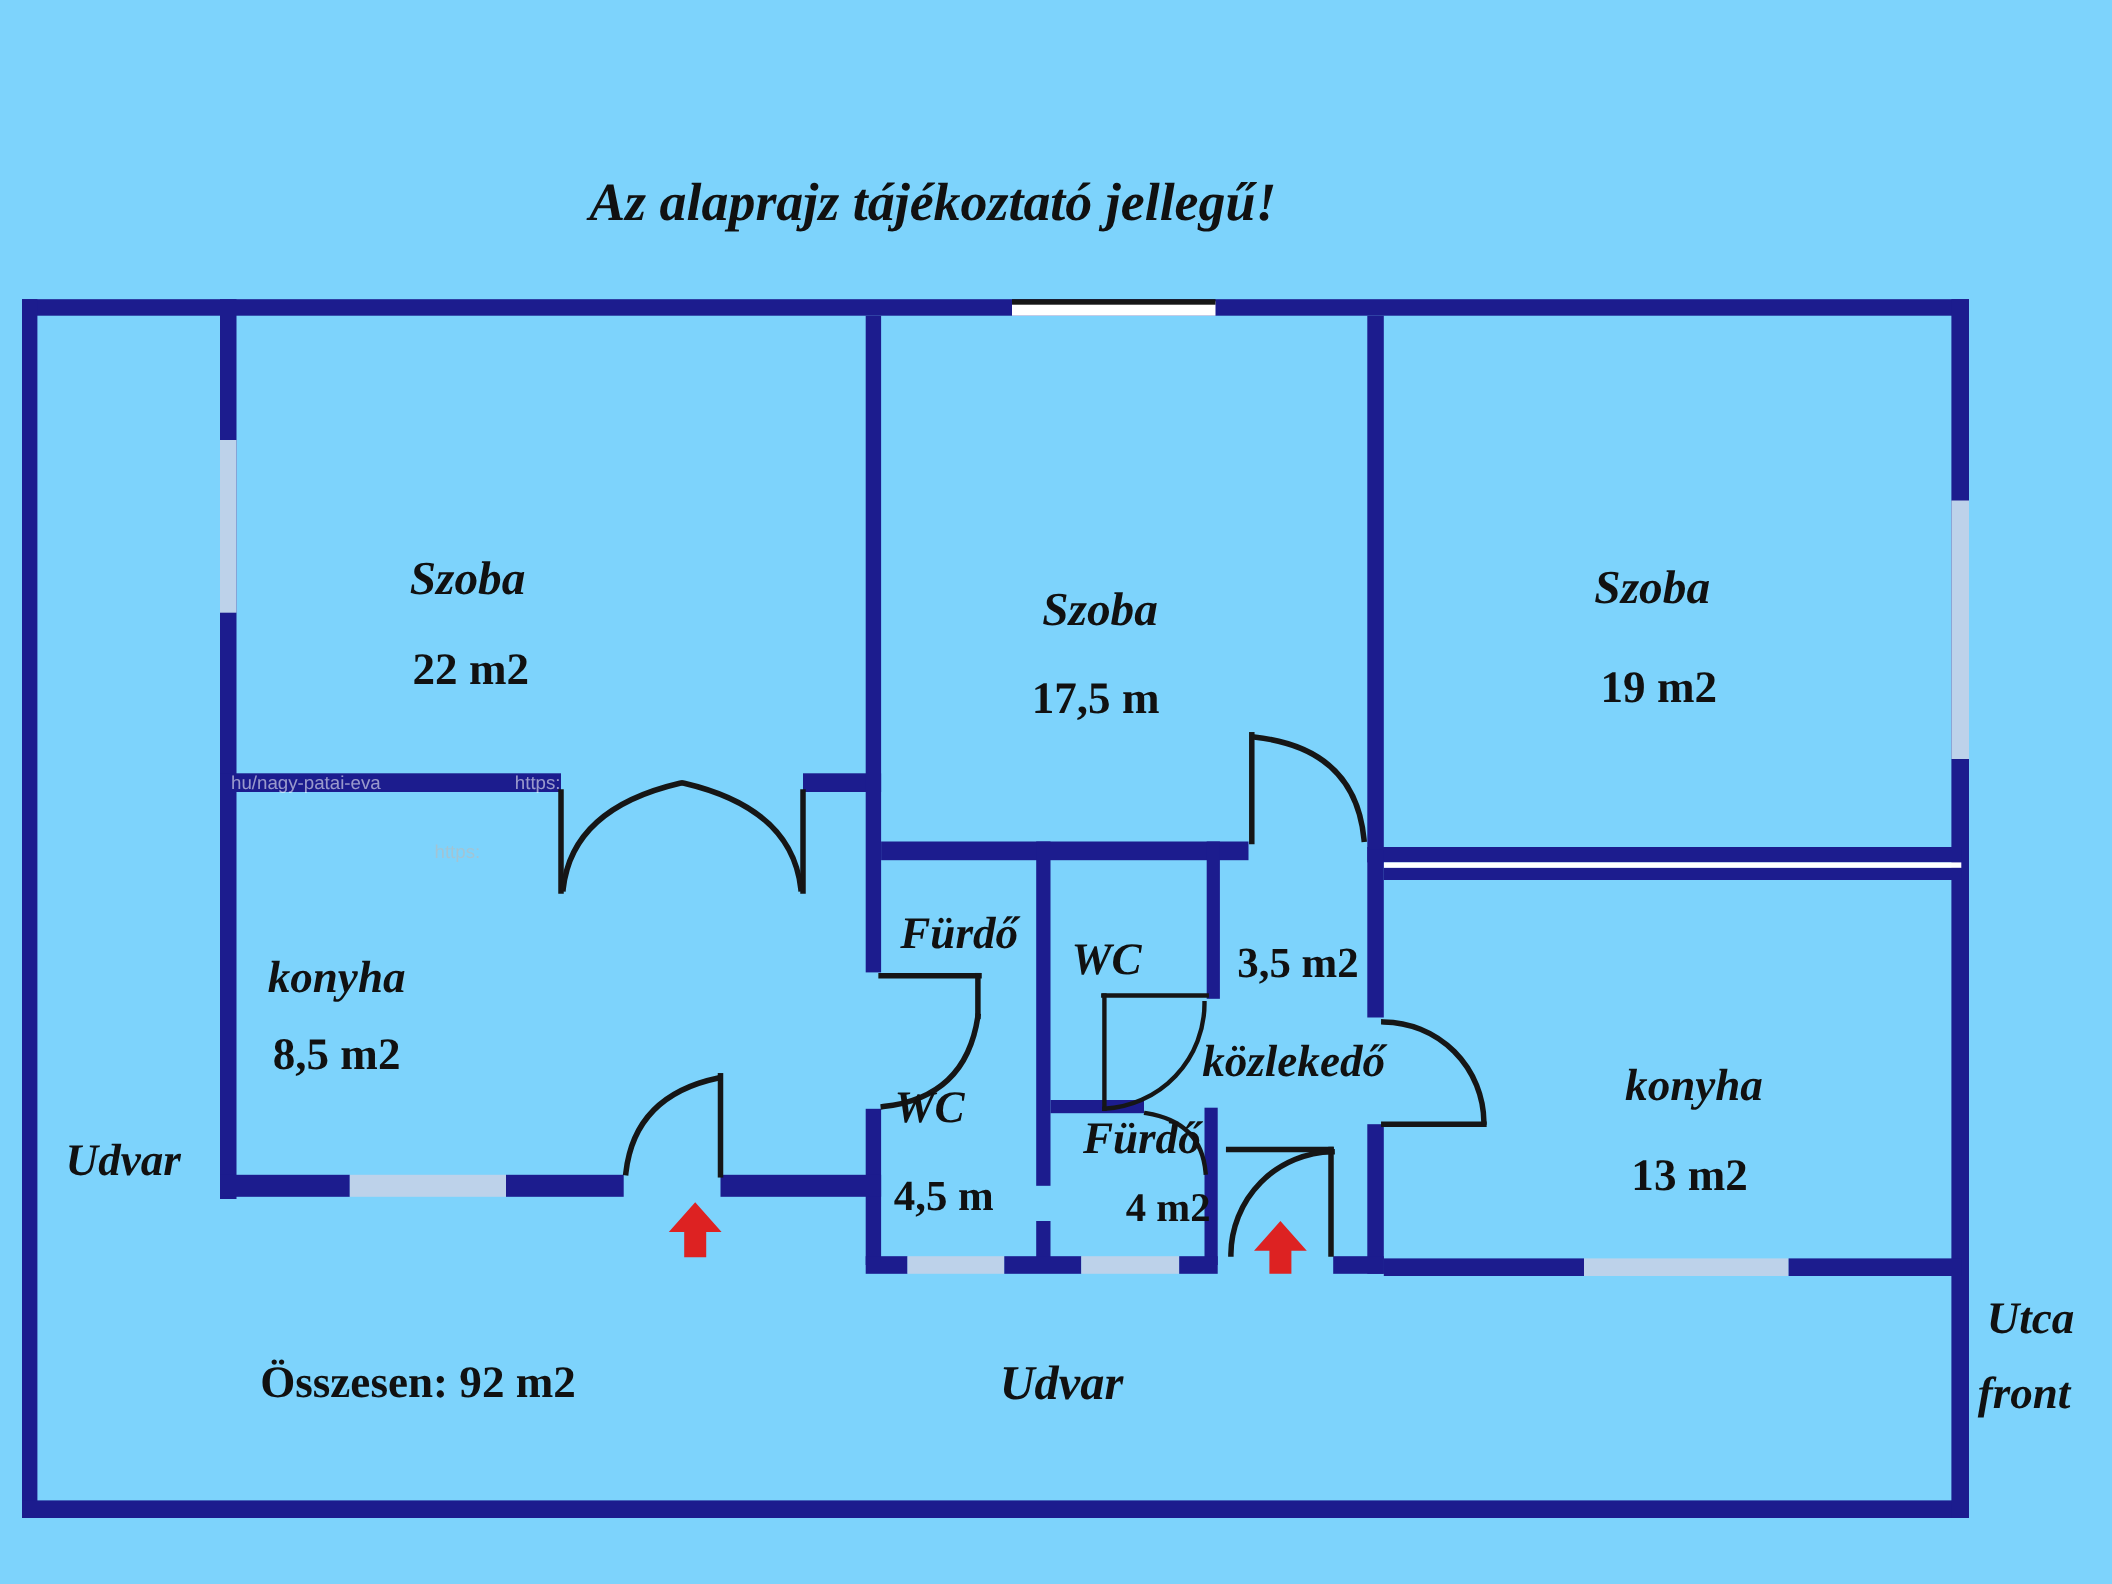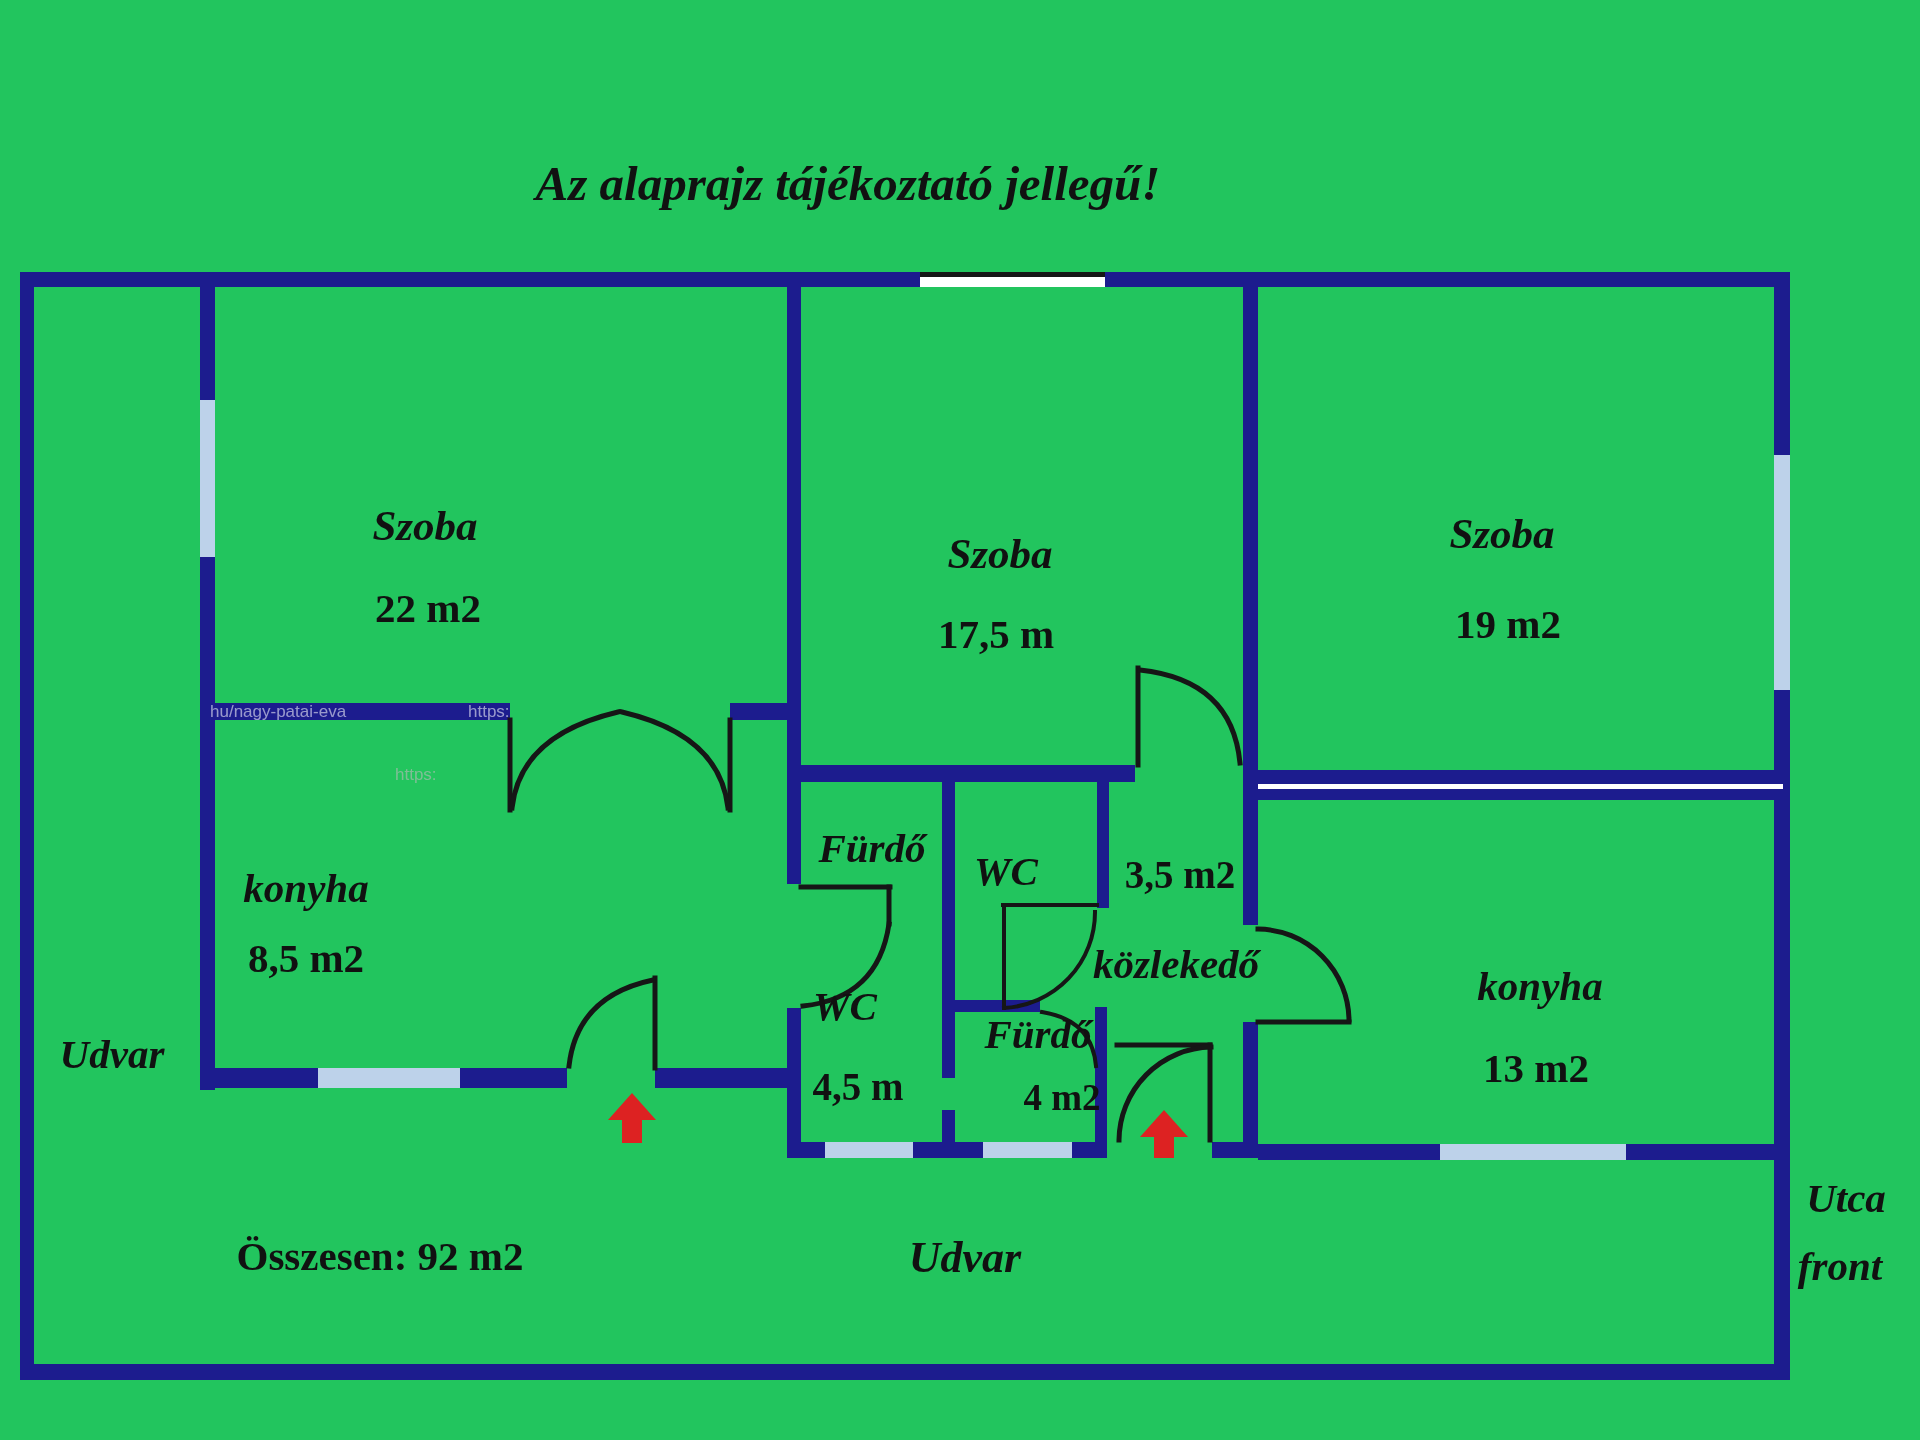--- a/index.html
+++ b/index.html
@@ -1,16 +1,16 @@
 <!DOCTYPE html>
 <html style="--navy: #1c1c8e; --winblue: #bdd2ea; --doorblack: #161616; --red: #dd2222; --ink: #111111;"><head>
 <meta charset="utf-8">
 <style>
   html,body{margin:0;padding:0;background:#ffffff;}
-  #stage{position:relative;width:1920px;height:1440px;background:#22c55e;overflow:hidden;}
+  #stage{position:relative;width:1920px;height:1440px;background:#7dd3fc;overflow:hidden;}
   svg{position:absolute;left:0;top:0;}
   .wall{fill:var(--navy);}
   .win{fill:var(--winblue);}
   .doorline{stroke:var(--doorblack);stroke-width:5;fill:none;stroke-linecap:square;}
   .thin{stroke-width:4;}
   .arrow{fill:var(--red);}
   text{font-family:"Liberation Serif","DejaVu Serif",serif;fill:var(--ink);font-weight:bold;}
   .it{font-style:italic;}
   .t47{font-size:49px;} .t44{font-size:44px;} .t42{font-size:43px;}
   .t40{font-size:41px;} .t38{font-size:39px;} .t36{font-size:37px;}

